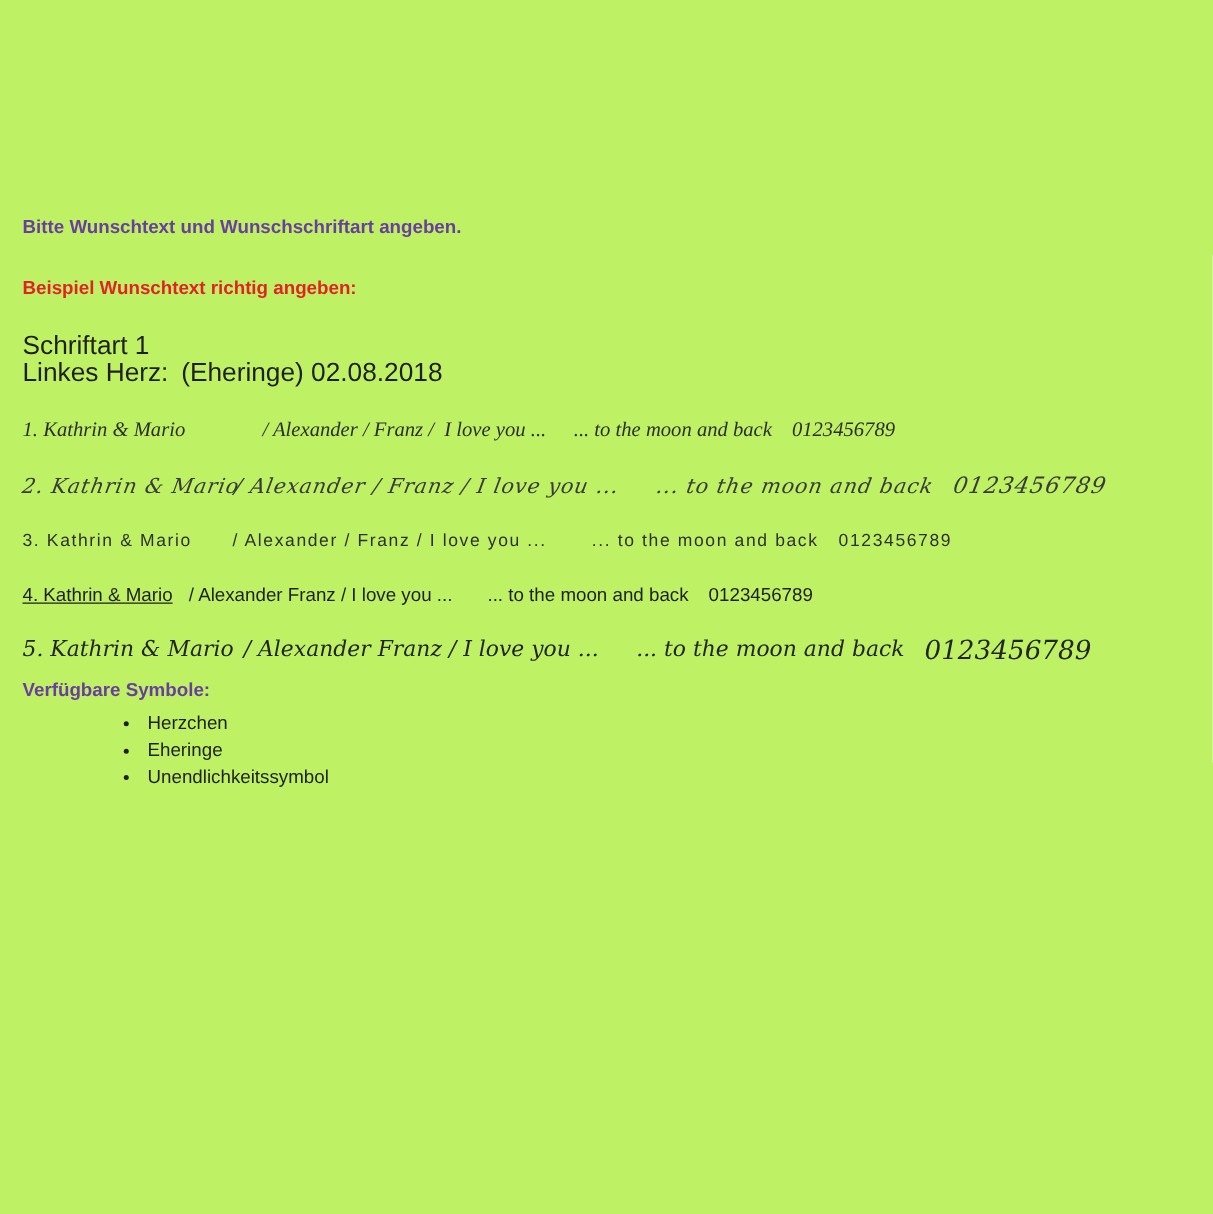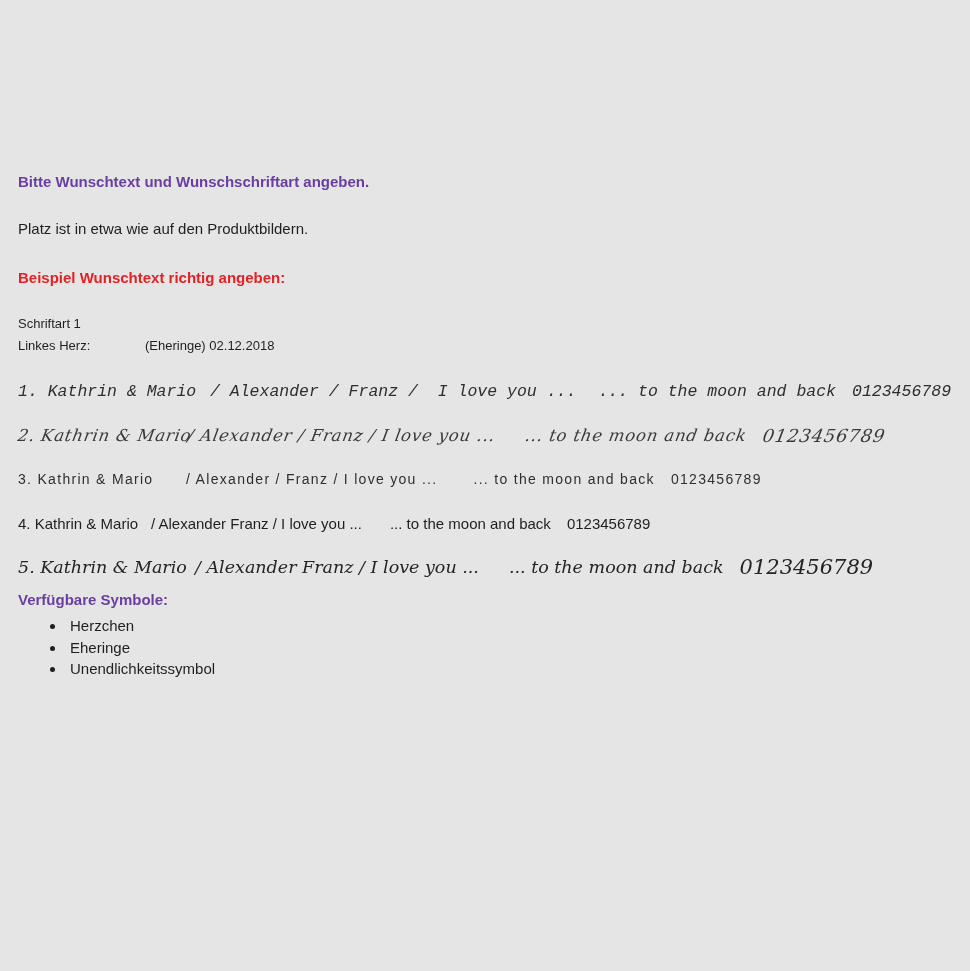--- a/index.html
+++ b/index.html
@@ -13,109 +13,108 @@
     overflow: hidden;
     font-family: "Liberation Sans", sans-serif;
     color: #1f1f1f;
     font-size: 15px;
   }
   .page {
     box-sizing: border-box;
     width: 970px;
     height: 971px;
     padding: 171px 18px 0 18px;
-    background: #e5e5e5;
+    background: #bef264;
   }
   .h {
     font-weight: bold;
     font-size: 15px;
     line-height: 21px;
   }
   .purple { color: var(--purple, #6A3EA0); }
   .red    { color: var(--red, #E32226); }
   .u      { text-decoration: underline; }
 
   .note {
     margin: 27px 0 0 0;
     font-size: 15px;
     line-height: 20px;
   }
   .h.example-h { margin-top: 28px; }
 
-  .example { margin-top: 25px; font-size: 13px; line-height: 21.5px; }
+  .example { margin-top: 25px; font-size: 21px; line-height: 21.5px; }
   .ex-row { white-space: pre; }
   .ex-label { display: inline-block; width: 127px; }
 
   .h.fonts-h { margin-top: 47px; }
 
   .samples { margin-top: 13px; }
   .sample {
     display: flex;
     align-items: center;
     height: 44px;
     white-space: pre;
     color: #2e2e2e;
   }
   .seg { flex: 0 0 auto; }
   .seg.moon { margin-left: 30px; }
   .seg.num  { margin-left: 16px; }
 
   
-  .f1 { font-family: Liberation Mono, monospace; font-style: italic; font-size: 16.5px; }
+  .f1 { font-family: Liberation Serif, serif; font-style: italic; font-size: 16.5px; }
   .f1 .name { width: 192px; }
   .f1 .moon { margin-left: 22px; }
 
   
   .f2 { font-family: "DejaVu Serif", serif; font-style: italic; font-size: 16.5px;
         letter-spacing: 0.8px; color: #3a3a3a;
         transform: skewX(-10deg); transform-origin: 0 50%; }
   .f2 .name { width: 170px; }
   .f2 .num  { font-size: 18px; }
 
   
   .f3 { font-family: "Liberation Sans", sans-serif; font-size: 14px;
         letter-spacing: 1.3px; color: #2f2f2f; }
   .f3 .name { width: 168px; }
   .f3 .moon { margin-left: 36px; }
 
   
   .f4 { font-family: "Liberation Sans", sans-serif; font-size: 15px; color: #1f1f1f; }
-  .f4 .name { width: 133px; }
+  .f4 .name { width: 133px; text-decoration: underline; }
   .f4 .moon { margin-left: 28px; }
 
   
   .f5 { font-family: "DejaVu Serif", serif; font-style: italic; font-size: 17.5px; color: #242424; }
   .f5 .name { width: 177px; }
   .f5 .num  { font-size: 21px; }
 
   .h.symbols-h { }
   ul.symbols {
     margin: 5px 0 0 0;
     padding-left: 48px;
     font-size: 15px;
     line-height: 21.5px;
   }
-  ul.symbols li { padding-left: 4px; }
+  ul.symbols li { padding-left: 4px; margin-left: 48px; }
 </style>
 </head>
 <body>
 
 <div class="page">
 
   <div class="intro">
     <div class="h purple">Bitte Wunschtext und Wunschschriftart angeben.</div>
   </div>
 
-  <p class="note">Platz ist in etwa wie auf den Produktbildern.</p>
 
   <div class="h red example-h">Beispiel Wunschtext richtig angeben:</div>
 
   <div class="example">
     <div class="ex-row"><span class="ex-label">Schriftart 1</span><span class="ex-value"></span></div>
-    <div class="ex-row"><span class="ex-label">Linkes Herz:</span><span class="ex-value">(Eheringe) 02.12.2018</span></div>
+    <div class="ex-row"><span class="ex-label">Linkes Herz:</span><span class="ex-value">(Eheringe) 02.08.2018</span></div>
   </div>
 
 
   <div class="samples">
     <div class="sample f1">
       <span class="seg name">1. Kathrin &amp; Mario</span><span class="seg mid">/ Alexander / Franz /  I love you ...</span><span class="seg moon">... to the moon and back</span><span class="seg num">0123456789</span>
     </div>
     <div class="sample f2">
       <span class="seg name">2. Kathrin &amp; Mario</span><span class="seg mid">/ Alexander / Franz / I love you ...</span><span class="seg moon">... to the moon and back</span><span class="seg num">0123456789</span>
     </div>

